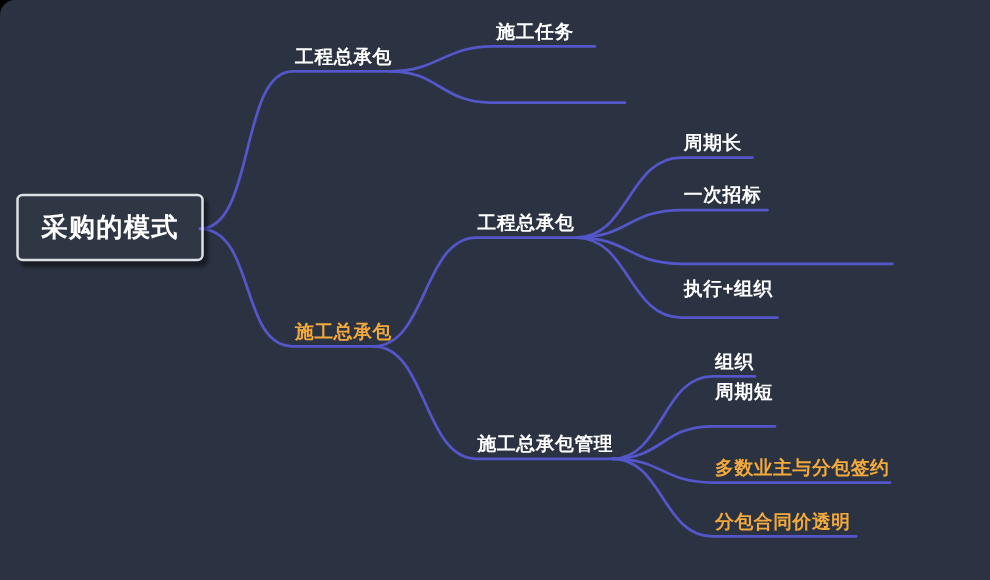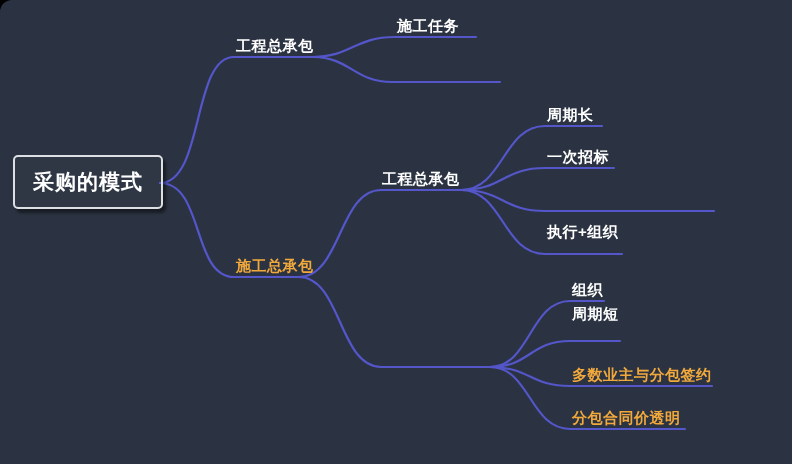--- a/index.html
+++ b/index.html
@@ -63,18 +63,19 @@
   <div class="node" style="left:236px;top:37px">工程总承包</div>
   <div class="node" style="left:397px;top:17px">施工任务</div>
 
   <div class="node accent" style="left:236px;top:257px">施工总承包</div>
 
   <div class="node" style="left:382px;top:170px">工程总承包</div>
   <div class="node" style="left:547px;top:106px">周期长</div>
   <div class="node" style="left:547px;top:148px">一次招标</div>
   <div class="node" style="left:547px;top:223px">执行+组织</div>
 
+  <div class="node" style="left:382px;top:347px">施工总承包管理</div>
   <div class="node" style="left:572px;top:281px">组织</div>
   <div class="node" style="left:572px;top:305px">周期短</div>
   <div class="node accent" style="left:572px;top:409px">分包合同价透明</div>
   <div class="node accent" style="left:572px;top:366px">多数业主与分包签约</div>
 
 </div>
 
 </body></html>

